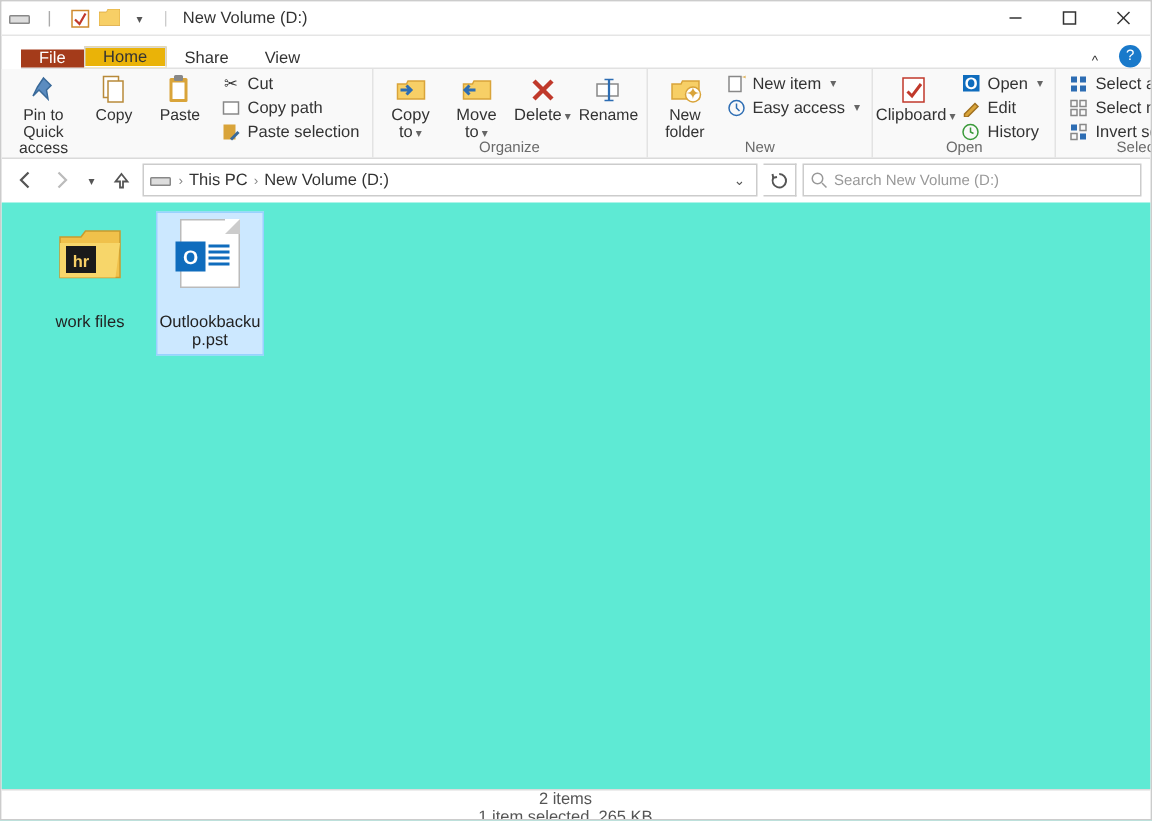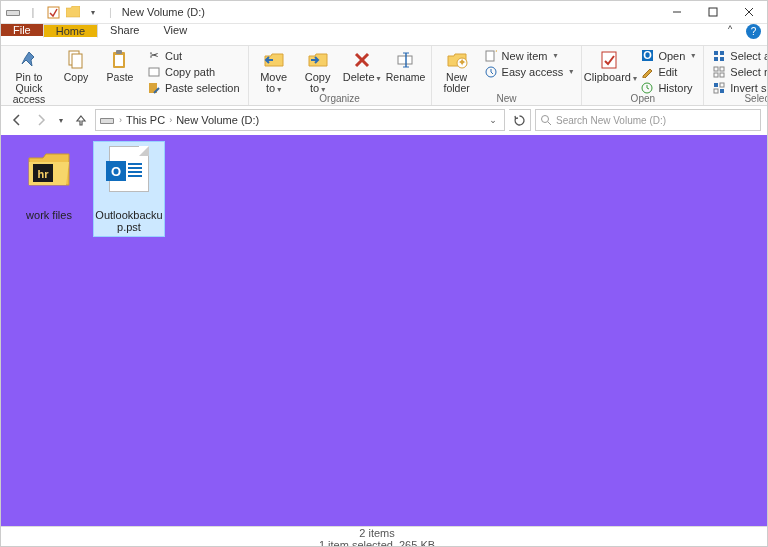--- a/index.html
+++ b/index.html
@@ -4,21 +4,21 @@
 <style>
 * { margin:0; padding:0; box-sizing:border-box; font-family:"Segoe UI",Tahoma,sans-serif; font-size:11px; }
 body { width:768px; height:547px; background:#fff; overflow:hidden; position:relative; border:1px solid #ccc;}
 .titlebar { height:23px; background:#fff; display:flex; align-items:center; border-bottom:1px solid #e5e5e5;}
 .titlebar .qat { display:flex; align-items:center; gap:4px; padding:0 4px;}
 .titlebar .qat .qicon{ width:16px; height:16px; display:flex; align-items:center; justify-content:center;}
 .titlebar .title{ margin-left:6px; color:#333;}
 .titlebar .spacer{ flex:1;}
 .winbtns{ display:flex;}
 .winbtns div{ width:36px; height:22px; display:flex; align-items:center; justify-content:center; color:#333;}
-.tabs{ height:22px; background:#fff; display:flex; align-items:flex-start; border-bottom:1px solid #e1e1e1;}
+.tabs{ height:22px; background:#fff; display:flex; align-items:flex-end; border-bottom:1px solid #e1e1e1;margin-left:13px;}
 .tabs .tab{ padding:0 12px; display:flex; align-items:center; color:#333; cursor:pointer;}
 .tabs .tab.file{ background:#a43b1a; color:#fff;}
 .tabs .tab.active{ border:1px solid #d8d8d8; border-bottom:1px solid #fff; background:#eab308;}
 .tabs .rspacer{flex:1;}
 .tabs .rbtn{ width:20px; display:flex; align-items:center; justify-content:center; color:#333;}
 .help-badge{ width:15px; height:15px; border-radius:50%; background:#1979ca; color:#fff; display:flex; align-items:center; justify-content:center; font-size:10px; margin:0 6px;}
 
 .ribbon{ height:60px; background:#f9f9f9; border-bottom:1px solid #dadada; display:flex;}
 .rgroup{ border-right:1px solid #e3e3e3; padding:1px 4px 0 4px; display:flex; flex-direction:column; position:relative;}
 .rgroup .glabel{ position:absolute; bottom:1px; left:0; right:0; text-align:center; color:#6a6a6a; font-size:10px;}
@@ -39,21 +39,21 @@
 .addrbar .aicon{ width:18px; height:16px; display:flex; align-items:center; justify-content:center; margin-right:2px;}
 .addrbar .crumb{ padding:0 3px; color:#333; cursor:pointer;}
 .addrbar .csep{ color:#888; font-size:9px; padding:0 1px;}
 .addrbar .aspacer{flex:1;}
 .addrbar .addrbtn{ width:18px; height:20px; display:flex;align-items:center;justify-content:center; color:#555; cursor:pointer;}
 .refresh{ width:22px; height:22px; border:1px solid #ccc; border-left:none; display:flex;align-items:center;justify-content:center; color:#555; cursor:pointer;}
 .searchbox{ width:226px; height:22px; border:1px solid #ccc; display:flex; align-items:center; padding:0 4px; color:#888;}
 .searchbox input{ border:none; outline:none; flex:1; font-size:10px; color:#333;}
 .searchbox input::placeholder{ color:#999;}
 
-.content{ position:absolute; top:134px; bottom:20px; left:0; right:0; background:#8b5cf6; padding:6px 12px; display:flex; flex-wrap:wrap; align-content:flex-start; gap:8px;}
+.content{ position:absolute; top:134px; bottom:20px; left:0; right:0; background:#5eead4; padding:6px 23px; display:flex; flex-wrap:wrap; align-content:flex-start; gap:8px;}
 .fileitem{ width:72px; display:flex; flex-direction:column; align-items:center; padding:4px 2px; cursor:pointer; text-align:center;}
 .fileitem.sel{ background:#cce8ff; border:1px solid #99d1ff; padding:3px 1px;}
 .fileitem .ficon{ width:48px; height:48px; display:flex; align-items:center; justify-content:center; position:relative;}
 .fileitem .flabel{ font-size:11px; color:#222; line-height:12px; word-break:break-word; margin-top:16px;}
 
 .folder-svg{width:44px;height:38px;}
 .pstfile{ width:40px; height:46px; background:#fff; border:1px solid #bbb; position:relative; display:flex; align-items:center; justify-content:center;}
 .pstfile .corner{ position:absolute; top:-1px; right:-1px; width:10px; height:10px; background:linear-gradient(135deg,#fff 48%,#ccc 52%); }
 .pstfile .obox{ width:20px; height:20px; background:#0f6cbd; display:flex; align-items:center; justify-content:center; color:#fff; font-weight:bold; font-size:13px; position:absolute; left:-4px; top:14px;}
 .pstfile .lines{ position:absolute; left:18px; top:16px;}
@@ -181,33 +181,33 @@
       </div>
     </div>
   </div>
 
   <div class="rgroup">
     <div class="rgrow">
       <div class="bigbtn narrow">
         <span class="bicon">
             <svg width="22" height="20">
               <path d="M2 6 L8 6 L9 4 L20 4 L20 16 L2 16 Z" fill="#f7cf66" stroke="#d9a43a"></path>
-              <path d="M10 10 L4 10 M6 7 L3 10 L6 13" stroke="#2d6db3" fill="none" stroke-width="2"></path>
-            </svg>
-          </span>
-        <span class="blabel"><span>Move to</span><span class="dd">▾</span></span>
+              <path d="M4 10 L10 10 M8 7 L11 10 L8 13" stroke="#2d6db3" fill="none" stroke-width="2"></path>
+            </svg>
+          </span>
+        <span class="blabel"><span>Copy to</span><span class="dd">▾</span></span>
       </div>
       <div class="bigbtn narrow">
         <span class="bicon">
             <svg width="22" height="20">
               <path d="M2 6 L8 6 L9 4 L20 4 L20 16 L2 16 Z" fill="#f7cf66" stroke="#d9a43a"></path>
-              <path d="M4 10 L10 10 M8 7 L11 10 L8 13" stroke="#2d6db3" fill="none" stroke-width="2"></path>
-            </svg>
-          </span>
-        <span class="blabel"><span>Copy to</span><span class="dd">▾</span></span>
+              <path d="M10 10 L4 10 M6 7 L3 10 L6 13" stroke="#2d6db3" fill="none" stroke-width="2"></path>
+            </svg>
+          </span>
+        <span class="blabel"><span>Move to</span><span class="dd">▾</span></span>
       </div>
       <div class="bigbtn narrow">
         <span class="bicon">
             <svg width="18" height="18">
               <line x1="3" y1="3" x2="15" y2="15" stroke="#c0392b" stroke-width="3"></line>
               <line x1="15" y1="3" x2="3" y2="15" stroke="#c0392b" stroke-width="3"></line>
             </svg>
           </span>
         <span class="blabel"><span>Delete</span><span class="dd">▾</span></span>
       </div>

